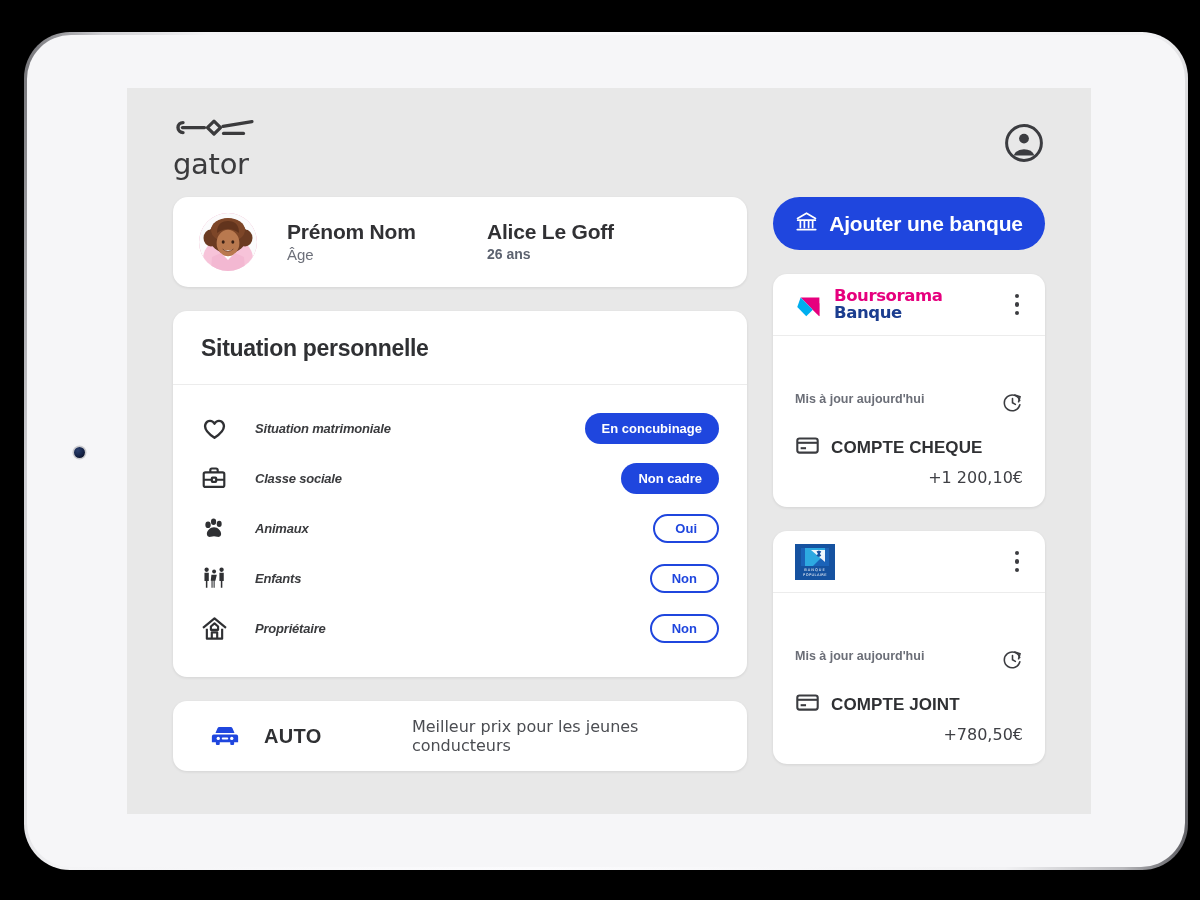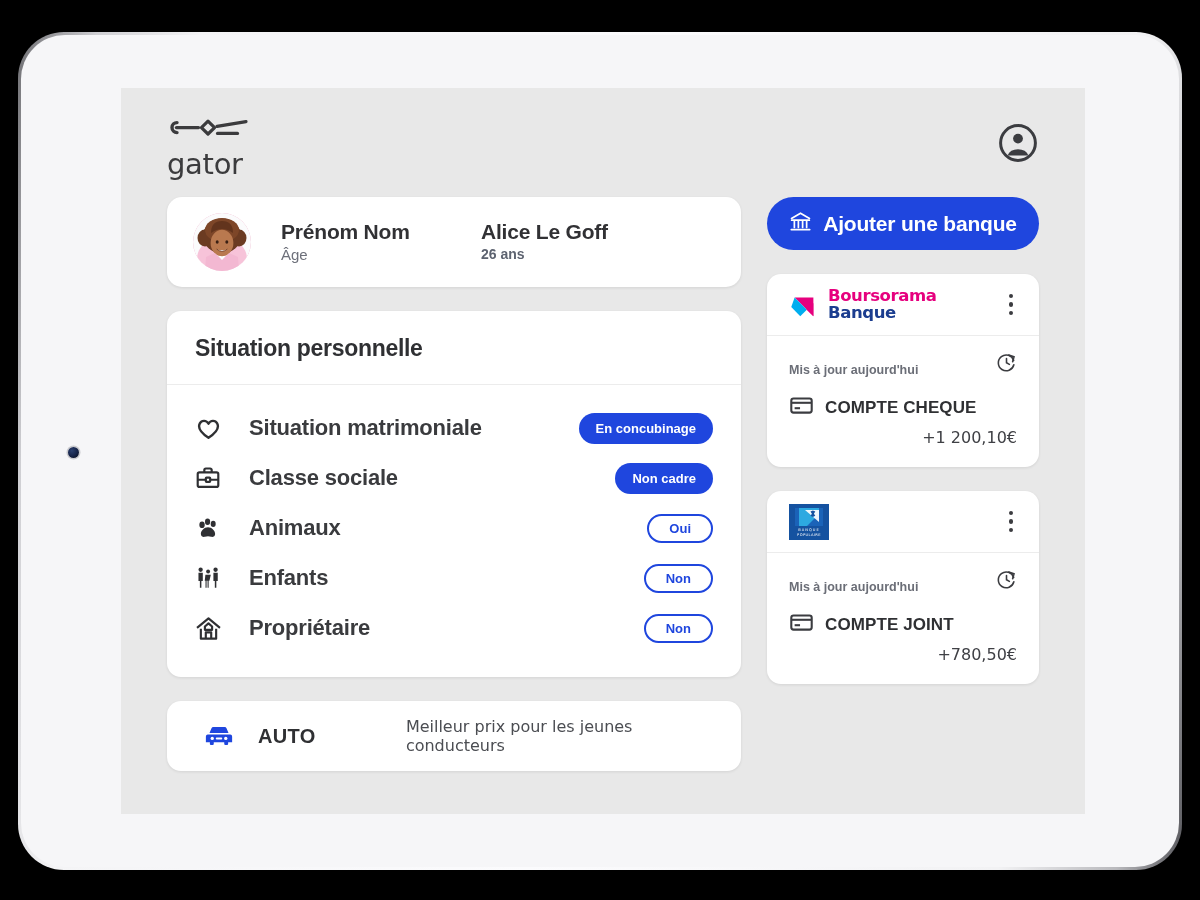--- a/index.html
+++ b/index.html
@@ -6,21 +6,21 @@
   html, body {
     width: 1200px; height: 900px;
     background: #000;
     font-family: "Liberation Sans", sans-serif;
     overflow: hidden;
   }
 
   
   .device {
     position: absolute;
-    left: 18px; top: 32px;
+    left: 24px; top: 32px;
     width: 1164px; height: 838px;
     border-radius: 46px;
     background: linear-gradient(100deg,#6e6e72 0%, #cfcfd3 6%, #f4f4f6 14%, #fbfbfd 50%, #f2f2f4 86%, #b9b9bd 95%, #55555a 100%);
     padding: 3px;
     box-shadow: 0 4px 22px rgba(0,0,0,.55);
   }
   .device-inner {
     width: 100%; height: 100%;
     border-radius: 44px;
     background: #f6f6f8;
@@ -104,21 +104,21 @@
   }
   .situation-title {
     font-size: 23px; font-weight: bold; color: #2f3033; letter-spacing: -0.3px;
   }
   .situation-body { padding: 18px 28px 24px 28px; }
   .srow {
     display: flex; align-items: center; height: 50px;
   }
   .srow-icon { width: 54px; flex: none; color: #2f3033; display:flex; align-items:center; }
   .srow-label {
-    flex: 1; font-size: 22px; font-weight: bold; color: #3a3b3e; letter-spacing: -0.2px;
+    flex: 1; font-size: 13px; font-weight: bold; color: #3a3b3e; letter-spacing: -0.2px; font-style: italic;
   }
   .badge {
     font-size: 13px; font-weight: bold; border-radius: 999px;
     padding: 7px 15px; white-space: nowrap; cursor: pointer;
     line-height: 1; border: 2px solid transparent;
   }
   .badge-filled { background: #1f46de; color: #fff; }
   .badge-outline { background: #fff; color: #1f46de; border-color: #1f46de; padding: 6px 20px; }
 
   
@@ -141,21 +141,21 @@
   
   .bank-head {
     display: flex; align-items: center; justify-content: space-between;
     height: 62px; padding: 0 20px 0 22px;
     border-bottom: 1px solid #ececec;
   }
   .kebab { display: flex; flex-direction: column; gap: 4px; cursor: pointer; padding: 6px 6px; background:none; border:none; }
   .kebab i { width: 4.5px; height: 4.5px; border-radius: 50%; background: #3b3c40; display: block; }
   .bank-body { padding: 16px 22px 20px 22px; }
   .bank-updated-row {
-    display: flex; align-items: flex-end; justify-content: space-between; margin-bottom: 16px;
+    display: flex; align-items: flex-start; justify-content: space-between; margin-bottom: 16px; margin-top: 40px;
   }
   .bank-updated { font-size: 12.5px; font-weight: bold; color: #6b6e77; }
   .acct-row { display: flex; align-items: center; gap: 11px; }
   .acct-name { font-size: 17px; font-weight: bold; color: #2f3033; letter-spacing: .1px; }
   .acct-amount {
     text-align: right; font-size: 16px; color: #3f4045; margin-top: 6px;
     font-family: "DejaVu Sans", sans-serif;
   }
 
   

